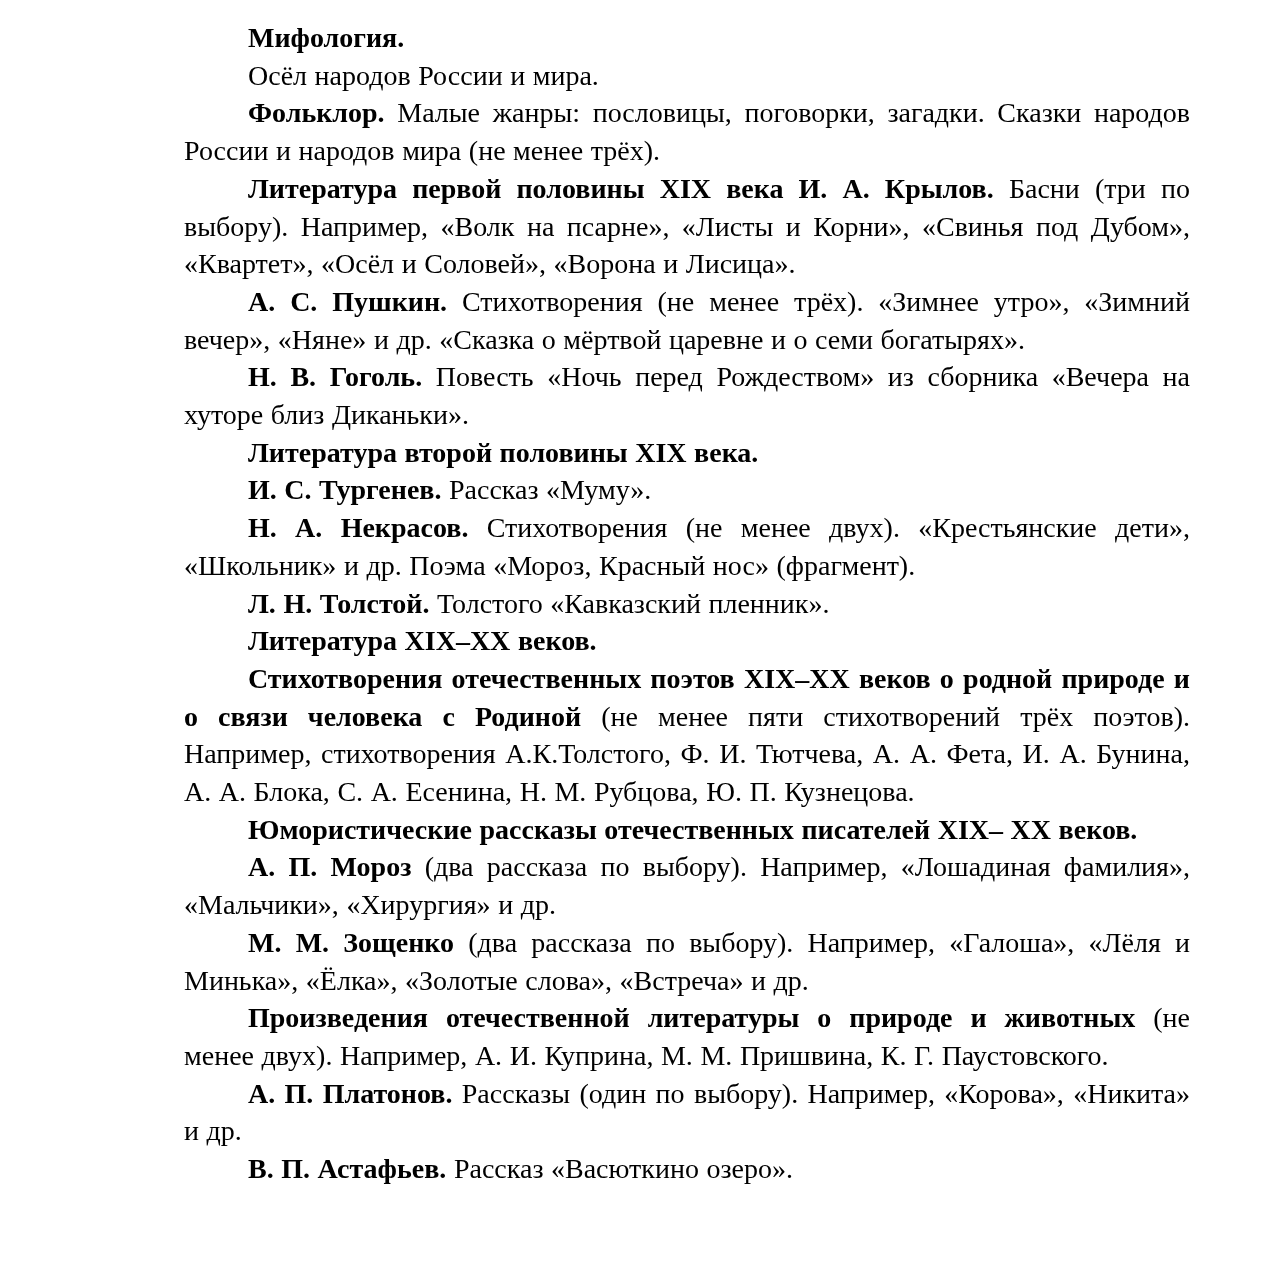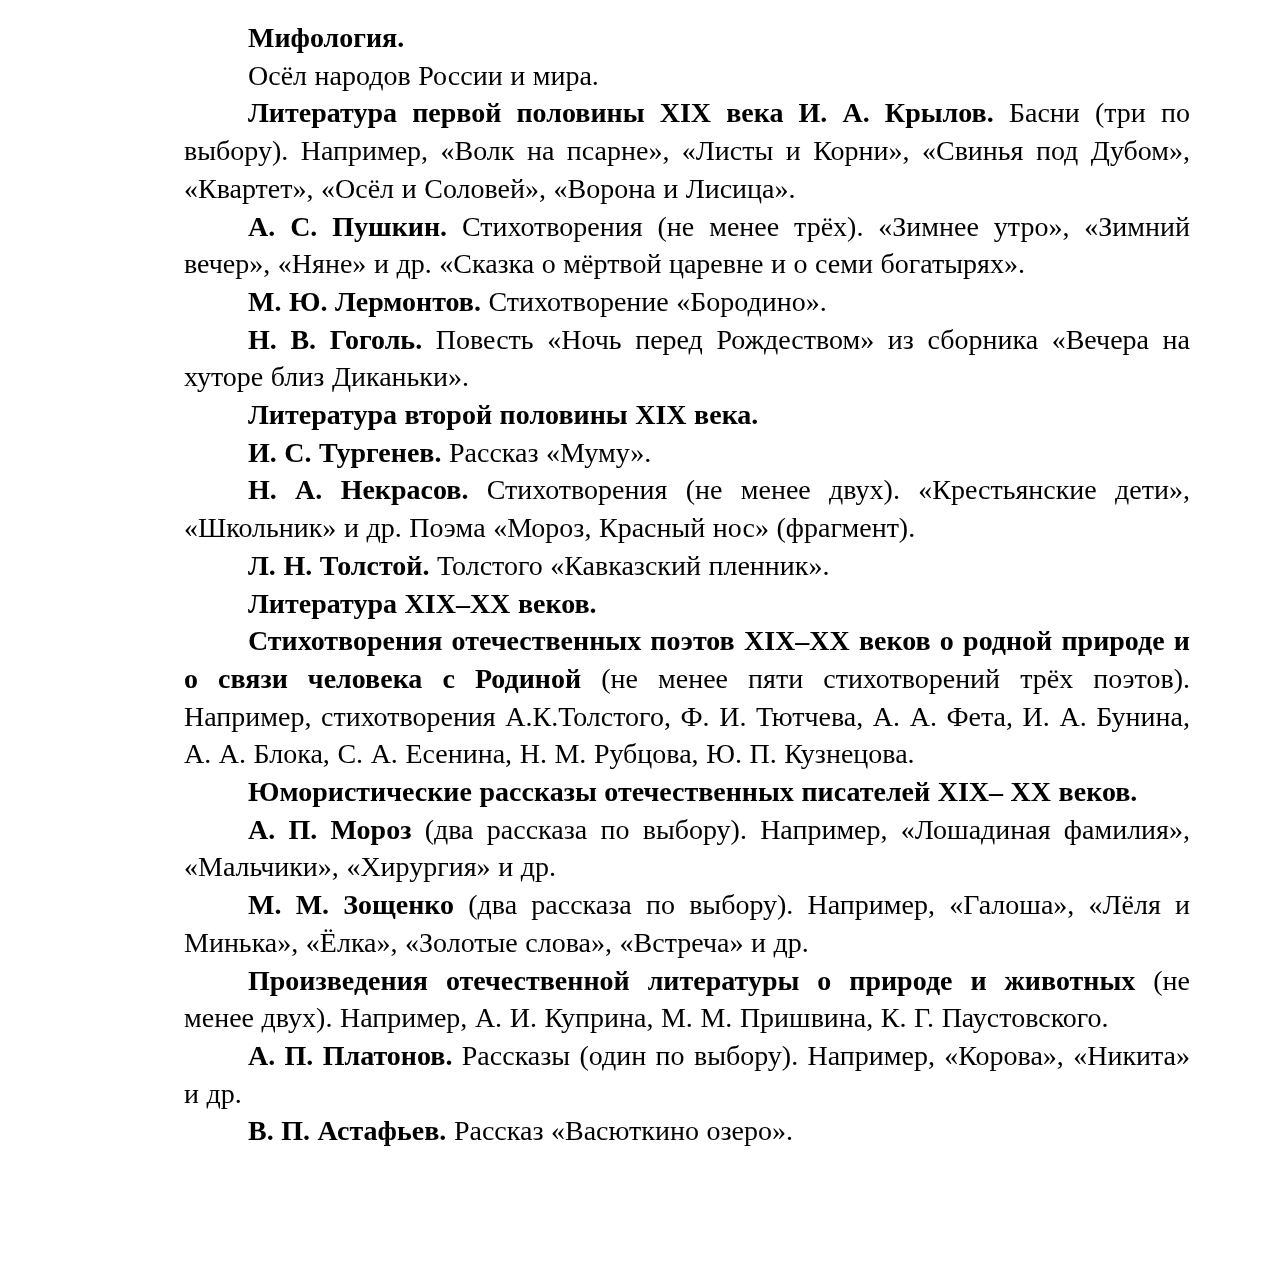--- a/index.html
+++ b/index.html
@@ -34,23 +34,23 @@
     font-weight: bold;
   }
 </style>
 </head>
 <body>
 
 <div class="page">
   <div>
       <p class="para"><b>Мифология.</b></p>
       <p class="para"><span>Осёл народов России и мира.</span></p>
+      <p class="para"><b>Фольклор.</b><span> Малые жанры: пословицы, поговорки, загадки. Сказки народов России и народов мира (не менее трёх).</span></p>
       <p class="para"><b>Литература первой половины XIX века И. А. Крылов.</b><span> Басни (три по выбору). Например, «Волк на псарне», «Листы и Корни», «Свинья под Дубом», «Квартет», «Осёл и Соловей», «Ворона и Лисица».</span></p>
       <p class="para"><b>А. С. Пушкин.</b><span> Стихотворения (не менее трёх). «Зимнее утро», «Зимний вечер», «Няне» и др. «Сказка о мёртвой царевне и о семи богатырях».</span></p>
-      <p class="para"><b>М. Ю. Лермонтов.</b><span> Стихотворение «Бородино».</span></p>
       <p class="para"><b>Н. В. Гоголь.</b><span> Повесть «Ночь перед Рождеством» из сборника «Вечера на хуторе близ Диканьки».</span></p>
       <p class="para"><b>Литература второй половины XIX века.</b></p>
       <p class="para"><b>И. С. Тургенев.</b><span> Рассказ «Муму».</span></p>
       <p class="para"><b>Н. А. Некрасов.</b><span> Стихотворения (не менее двух). «Крестьянские дети», «Школьник» и др. Поэма «Мороз, Красный нос» (фрагмент).</span></p>
       <p class="para"><b>Л. Н. Толстой.</b><span> Толстого «Кавказский пленник».</span></p>
       <p class="para"><b>Литература XIX–XX веков.</b></p>
       <p class="para"><b>Стихотворения отечественных поэтов XIX–XX веков о родной природе и о связи человека с Родиной</b><span> (не менее пяти стихотворений трёх поэтов). Например, стихотворения А.К.Толстого, Ф. И. Тютчева, А. А. Фета, И. А. Бунина, А. А. Блока, С. А. Есенина, Н. М. Рубцова, Ю. П. Кузнецова.</span></p>
       <p class="para"><b>Юмористические рассказы отечественных писателей XIX– XX веков.</b></p>
       <p class="para"><b>А. П. Мороз</b><span> (два рассказа по выбору). Например, «Лошадиная фамилия», «Мальчики», «Хирургия» и др.</span></p>
       <p class="para"><b>М. М. Зощенко</b><span> (два рассказа по выбору). Например, «Галоша», «Лёля и Минька», «Ёлка», «Золотые слова», «Встреча» и др.</span></p>

